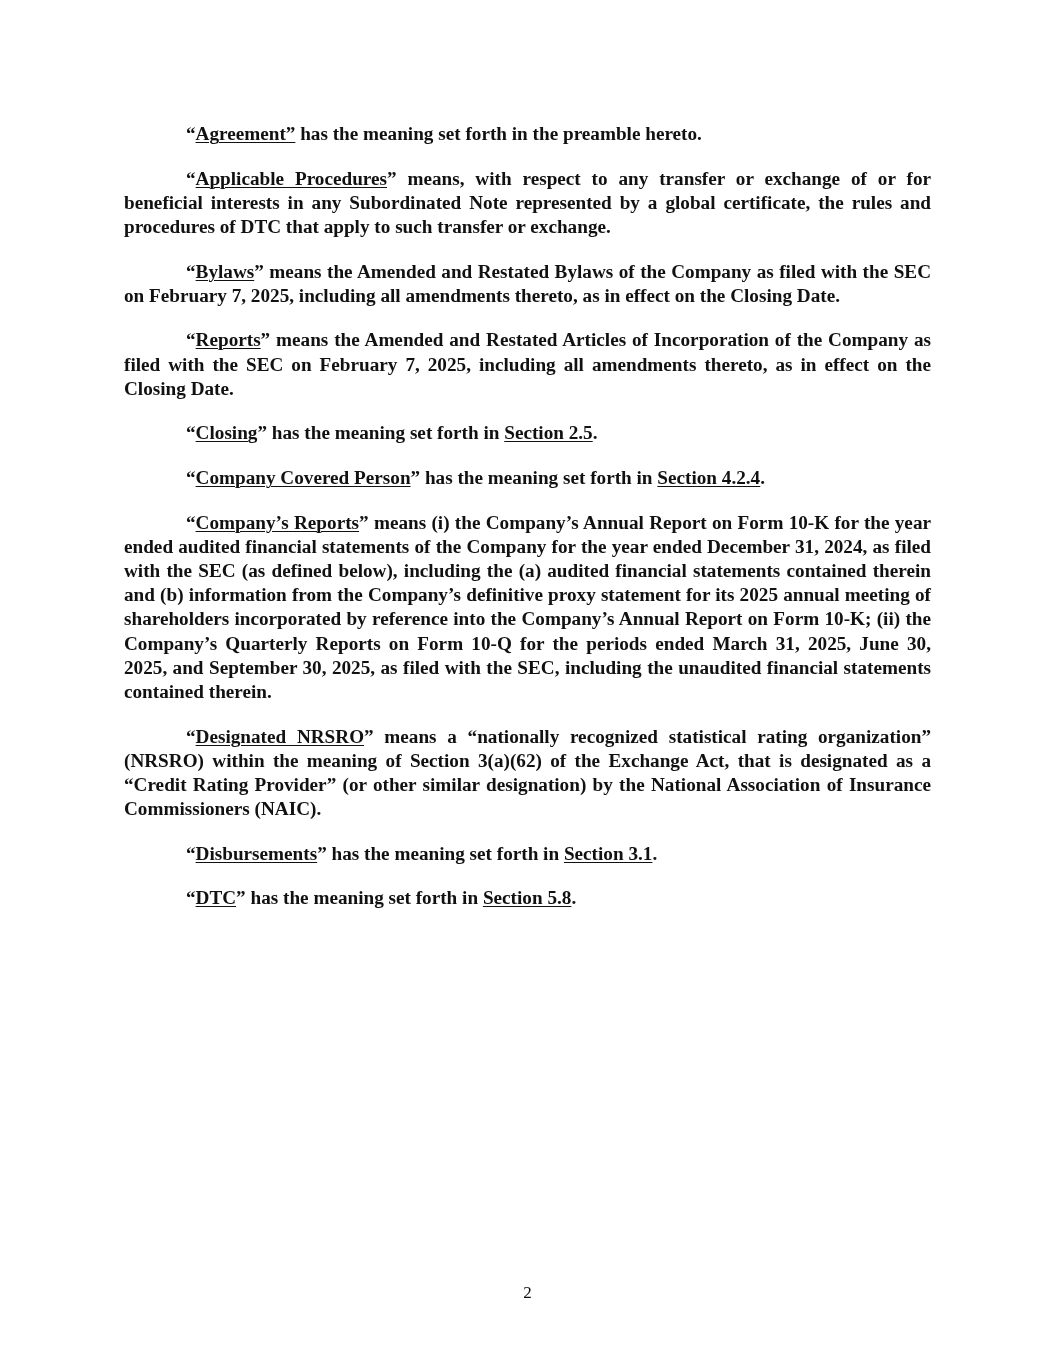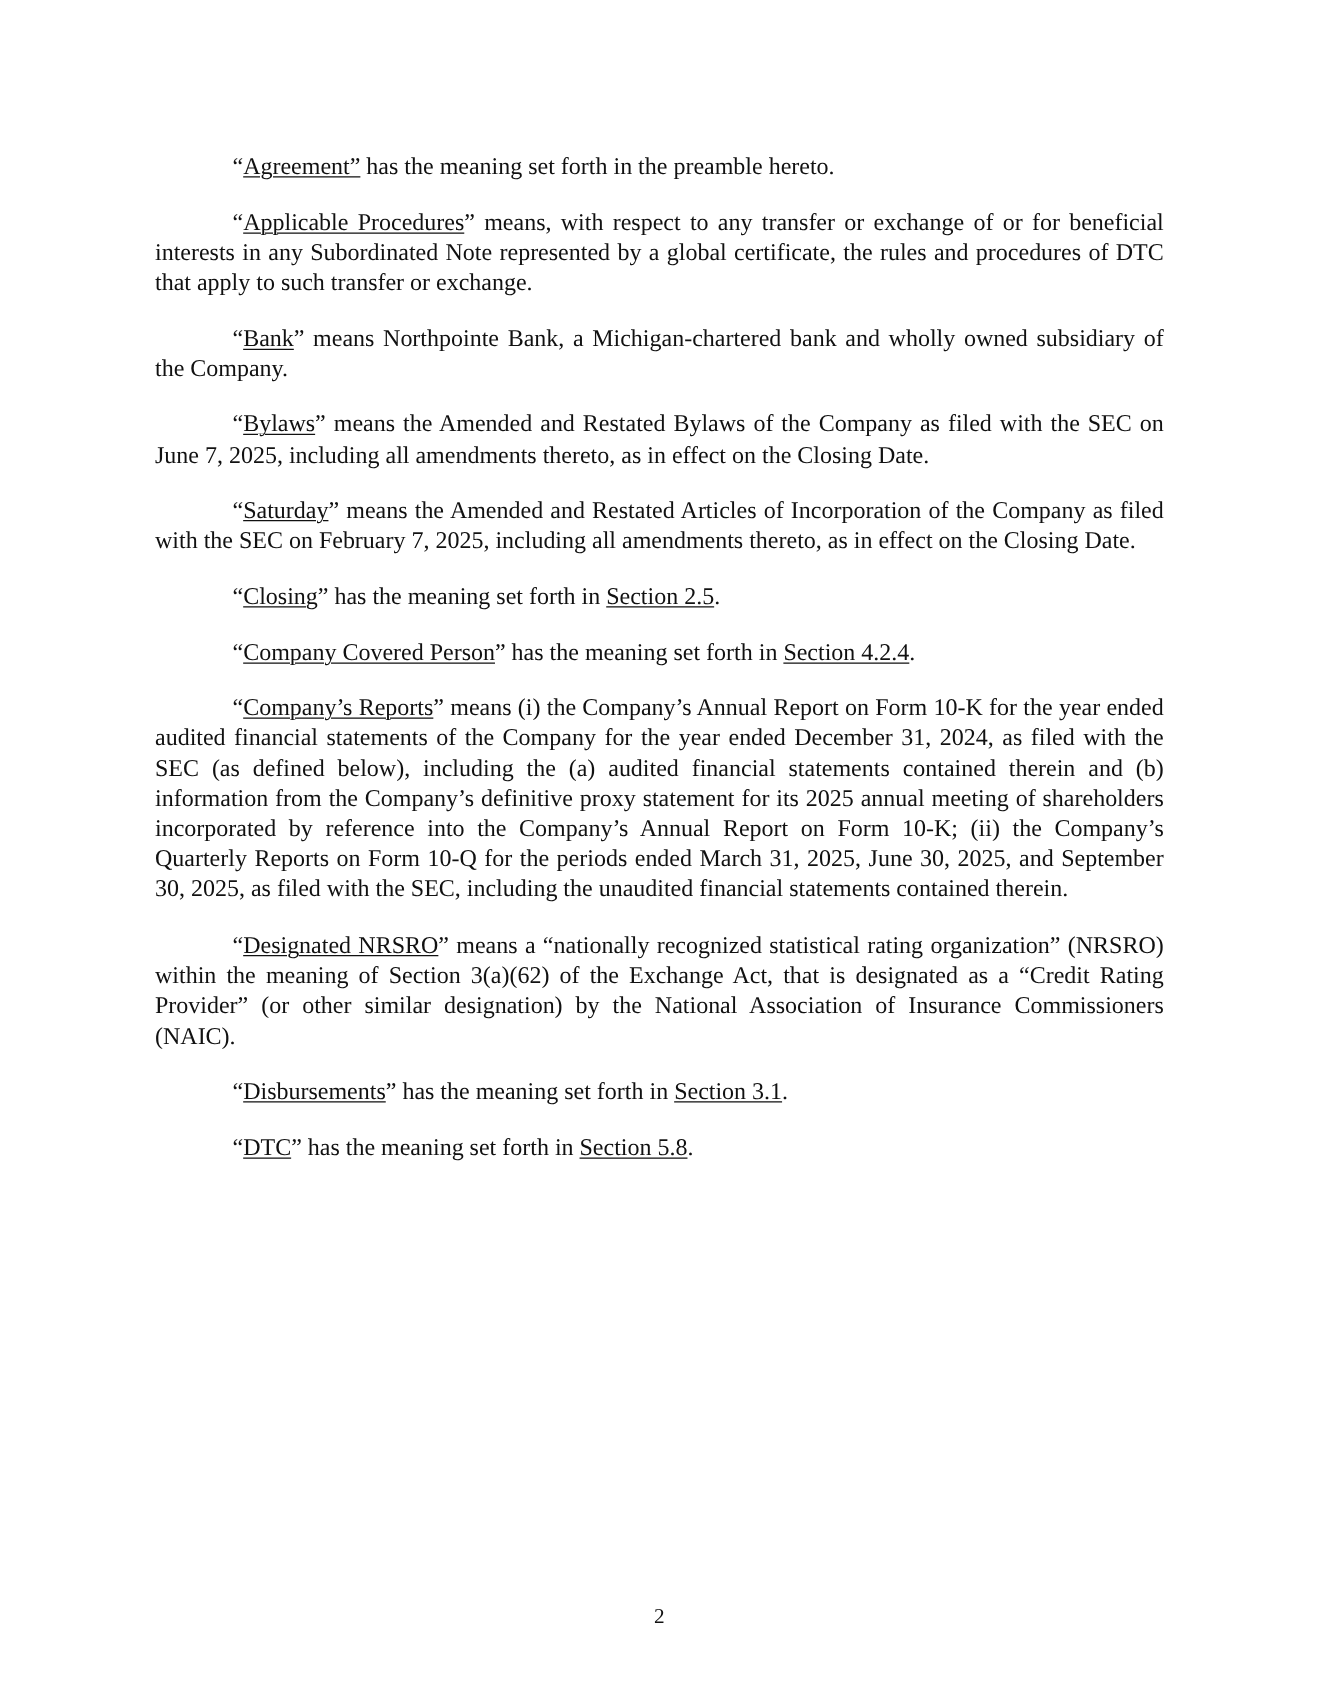--- a/index.html
+++ b/index.html
@@ -6,40 +6,40 @@
   body { width: 1055px; height: 1365px; position: relative; overflow: hidden; }
   .page {
     position: absolute; left: 124px; top: 122px; width: 807px;
     font-family: "Liberation Serif", "DejaVu Serif", serif;
     font-size: 19.2px; line-height: 24.2px; color: #111111;
   }
   .def {
     margin: 0 0 20.4px 0;
     text-align: justify;
     text-indent: 62px;
+    font-weight: bold;
   }
   .def.no-justify { text-align: left; }
   .u { text-decoration: underline; text-underline-offset: 2px; text-decoration-thickness: 1px; }
   .page-number {
     position: absolute; left: 0; width: 1055px; top: 1283px;
     text-align: center;
     font-family: "Liberation Serif", "DejaVu Serif", serif;
     font-size: 17px; color: #111111;
   }
 </style>
 </head>
 <body>
 
 <div class="page">
   <div id="definitions">
       <p class="def no-justify"><span>“</span><span class="u">Agreement”</span><span> has the meaning set forth in the preamble hereto.</span></p>
       <p class="def"><span>“</span><span class="u">Applicable Procedures</span><span>” means, with respect to any transfer or exchange of or for beneficial interests in any Subordinated Note represented by a global certificate, the rules and procedures of DTC that apply to such transfer or exchange.</span></p>
-      <p class="def"><span>“</span><span class="u">Bank</span><span>” means Northpointe Bank, a Michigan-chartered bank and wholly owned subsidiary of the Company.</span></p>
-      <p class="def"><span>“</span><span class="u">Bylaws</span><span>” means the Amended and Restated Bylaws of the Company as filed with the SEC on June 7, 2025, including all amendments thereto, as in effect on the Closing Date.</span></p>
-      <p class="def"><span>“</span><span class="u">Saturday</span><span>” means the Amended and Restated Articles of Incorporation of the Company as filed with the SEC on February 7, 2025, including all amendments thereto, as in effect on the Closing Date.</span></p>
+      <p class="def"><span>“</span><span class="u">Bylaws</span><span>” means the Amended and Restated Bylaws of the Company as filed with the SEC on February 7, 2025, including all amendments thereto, as in effect on the Closing Date.</span></p>
+      <p class="def"><span>“</span><span class="u">Reports</span><span>” means the Amended and Restated Articles of Incorporation of the Company as filed with the SEC on February 7, 2025, including all amendments thereto, as in effect on the Closing Date.</span></p>
       <p class="def no-justify"><span>“</span><span class="u">Closing</span><span>” has the meaning set forth in </span><span class="u">Section 2.5</span><span>.</span></p>
       <p class="def no-justify"><span>“</span><span class="u">Company Covered Person</span><span>” has the meaning set forth in </span><span class="u">Section 4.2.4</span><span>.</span></p>
       <p class="def"><span>“</span><span class="u">Company’s Reports</span><span>” means (i) the Company’s Annual Report on Form 10-K for the year ended audited financial statements of the Company for the year ended December 31, 2024, as filed with the SEC (as defined below), including the (a) audited financial statements contained therein and (b) information from the Company’s definitive proxy statement for its 2025 annual meeting of shareholders incorporated by reference into the Company’s Annual Report on Form 10-K; (ii) the Company’s Quarterly Reports on Form 10-Q for the periods ended March 31, 2025, June 30, 2025, and September 30, 2025, as filed with the SEC, including the unaudited financial statements contained therein.</span></p>
       <p class="def"><span>“</span><span class="u">Designated NRSRO</span><span>” means a “nationally recognized statistical rating organization” (NRSRO) within the meaning of Section 3(a)(62) of the Exchange Act, that is designated as a “Credit Rating Provider” (or other similar designation) by the National Association of Insurance Commissioners (NAIC).</span></p>
       <p class="def no-justify"><span>“</span><span class="u">Disbursements</span><span>” has the meaning set forth in </span><span class="u">Section 3.1</span><span>.</span></p>
       <p class="def no-justify"><span>“</span><span class="u">DTC</span><span>” has the meaning set forth in </span><span class="u">Section 5.8</span><span>.</span></p>
     </div>
 </div>
 <div class="page-number">2</div>
 

